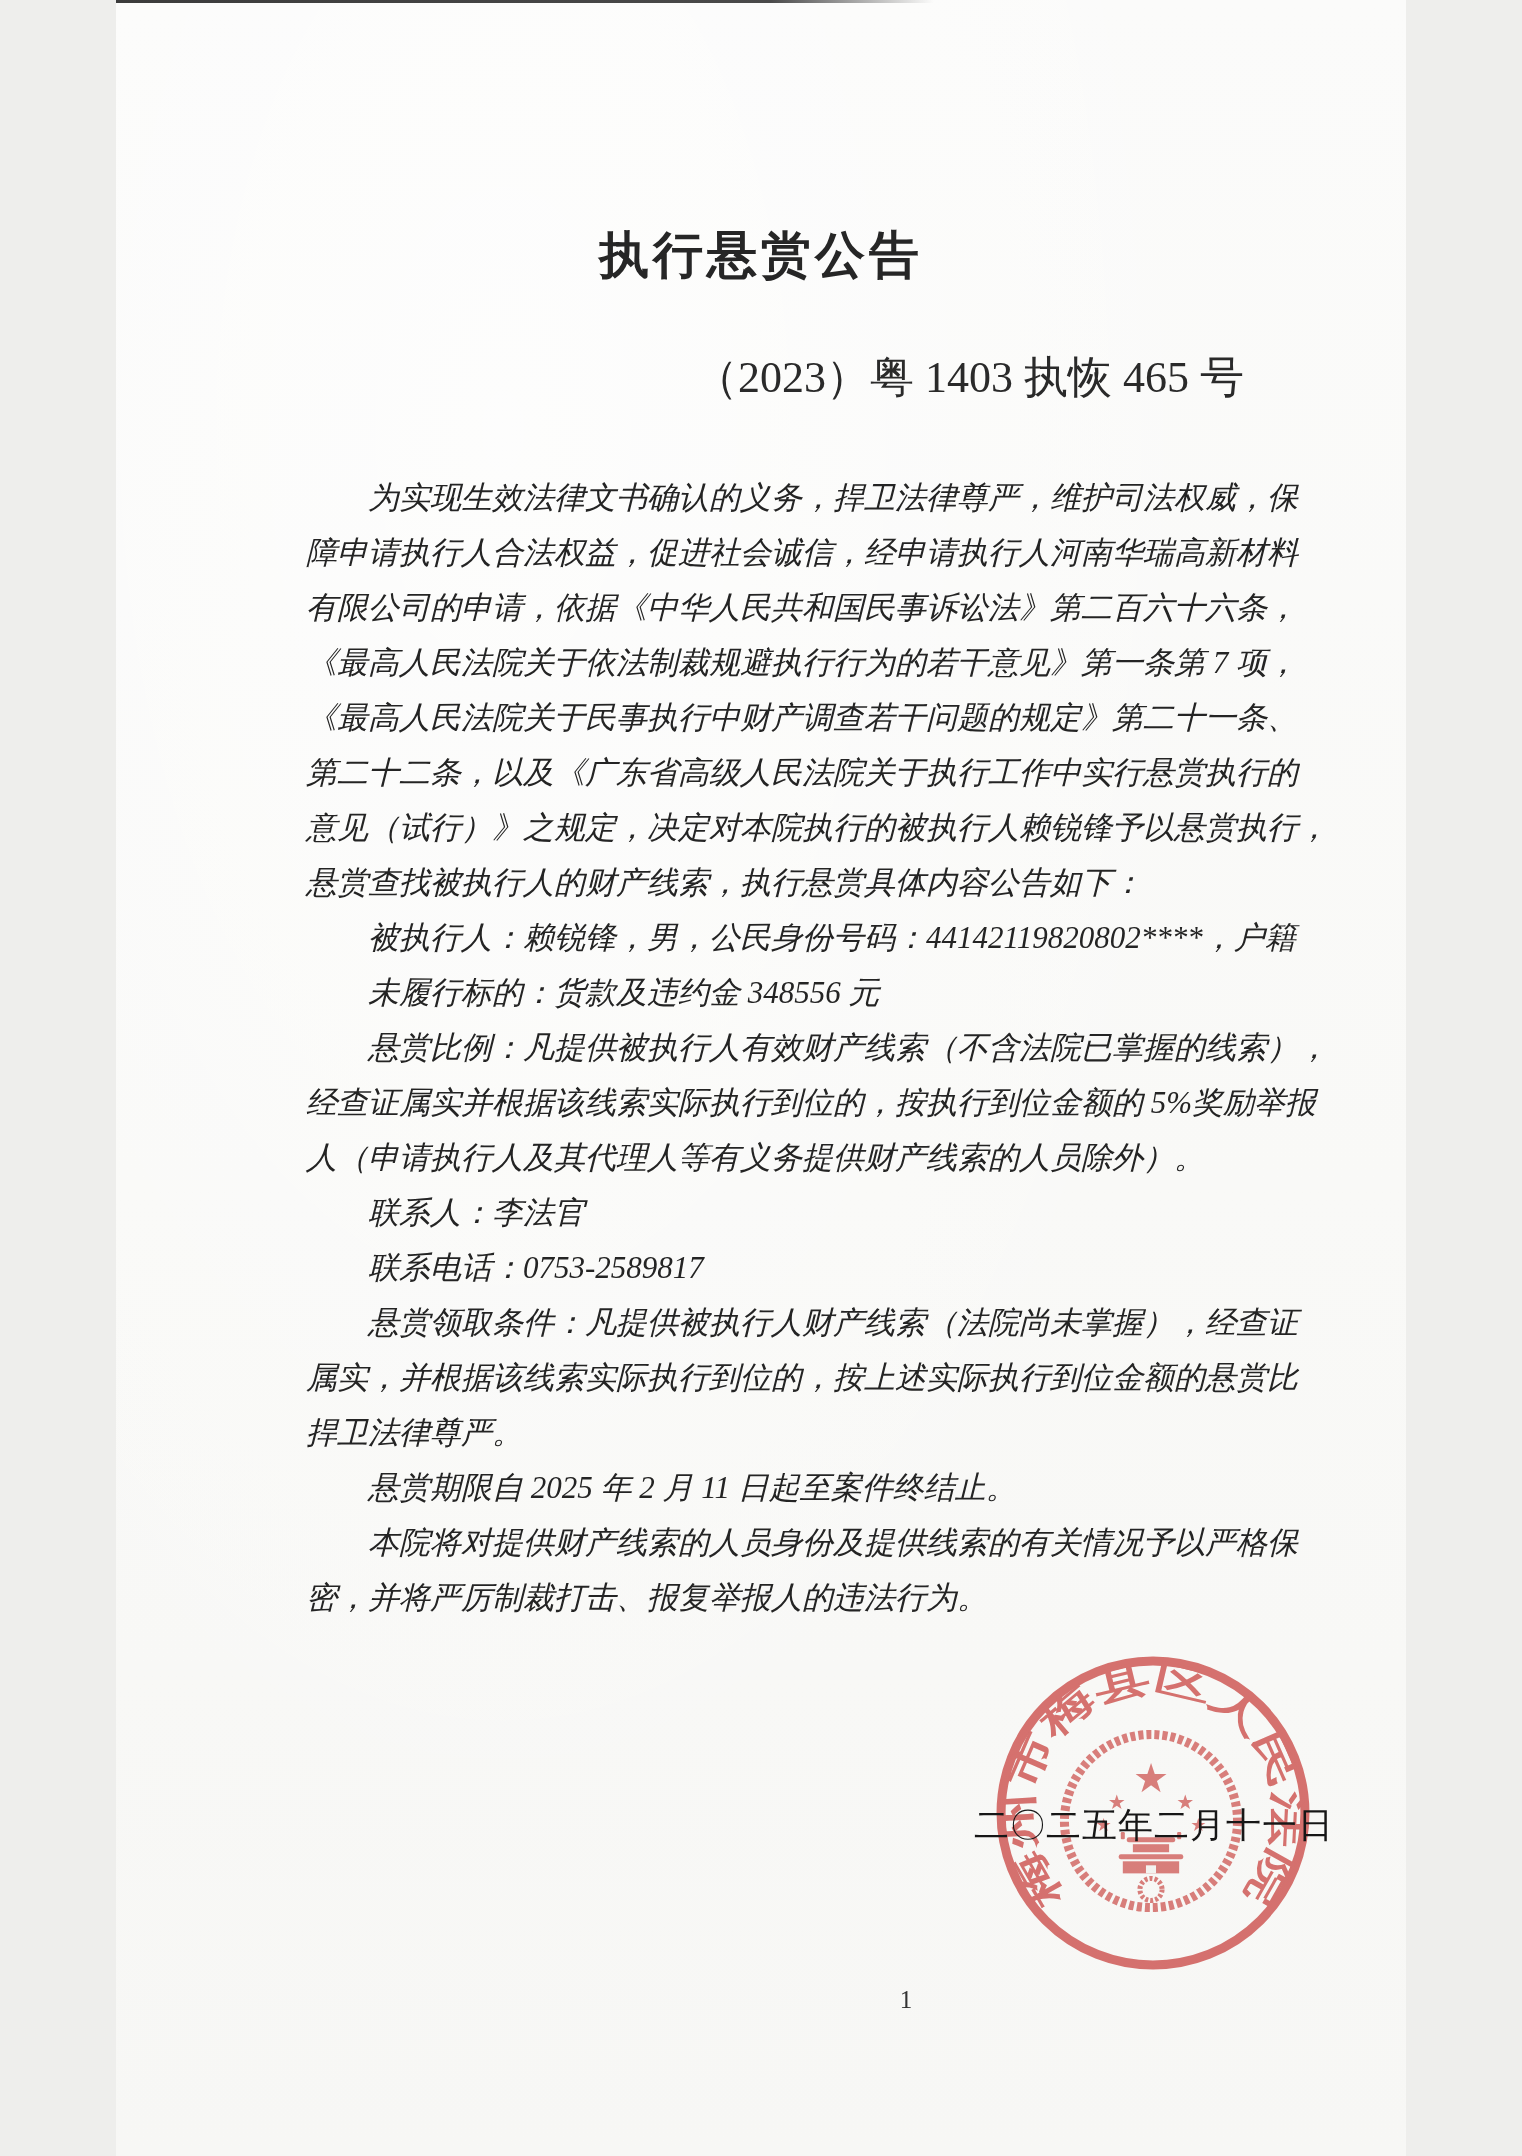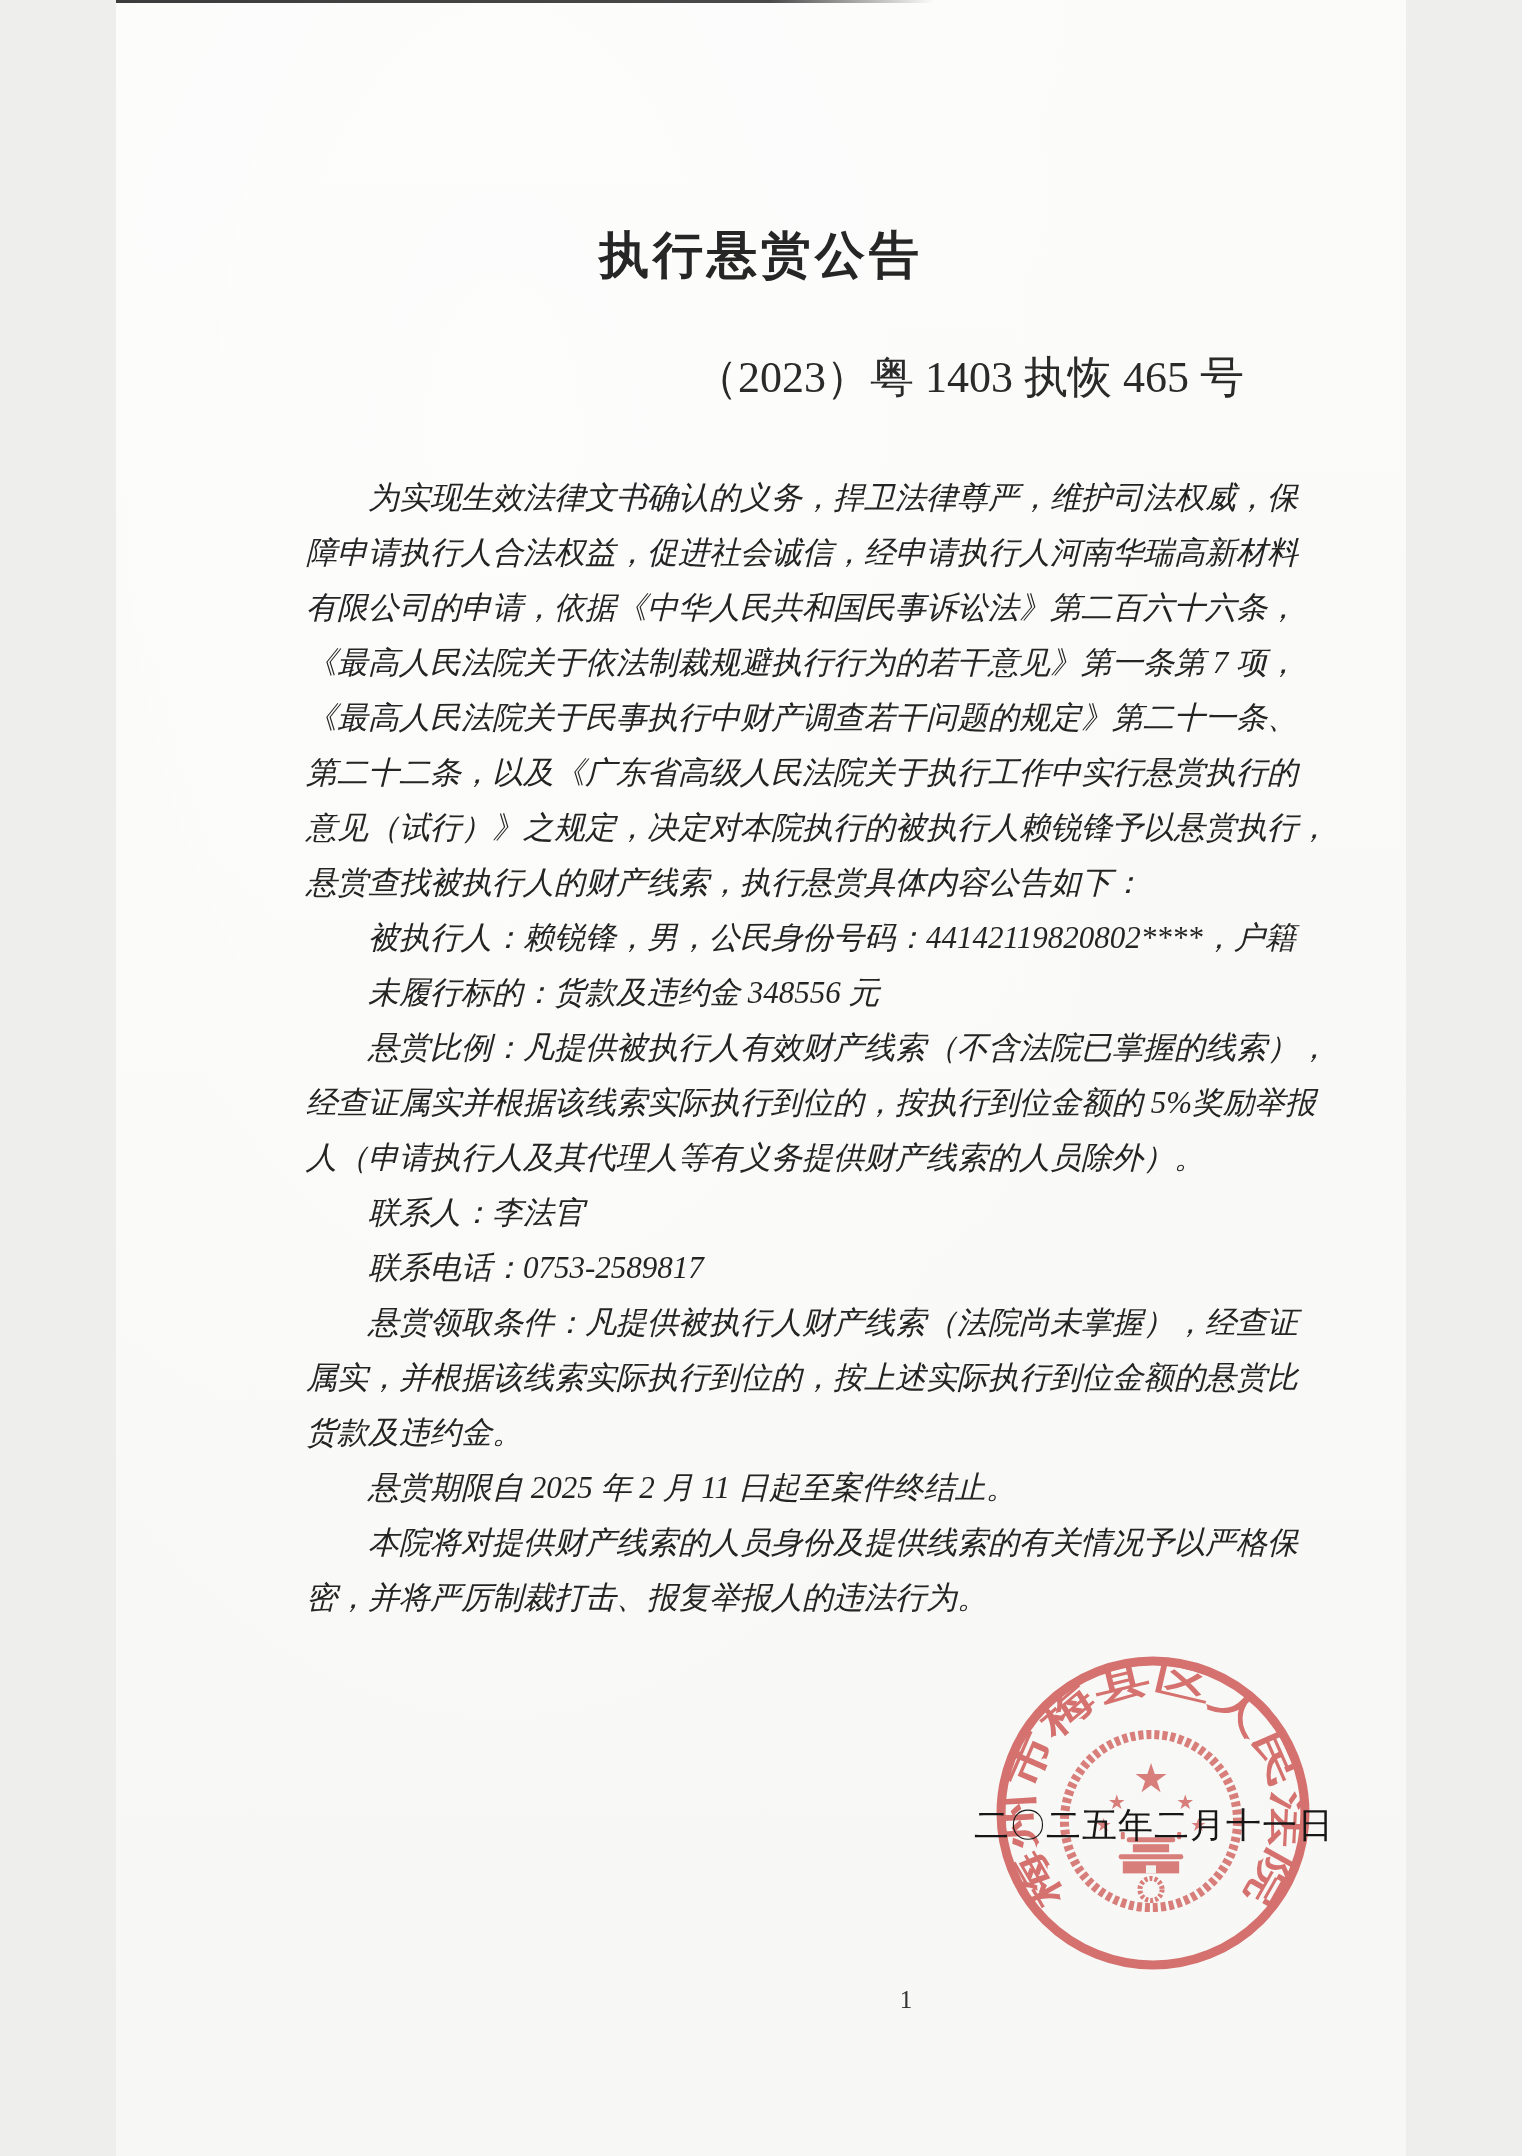--- a/index.html
+++ b/index.html
@@ -114,21 +114,21 @@
       <div class="line">悬赏查找被执行人的财产线索，执行悬赏具体内容公告如下：</div>
       <div class="line">　　被执行人：赖锐锋，男，公民身份号码：44142119820802****，户籍</div>
       <div class="line">　　未履行标的：货款及违约金 348556 元</div>
       <div class="line">　　悬赏比例：凡提供被执行人有效财产线索（不含法院已掌握的线索），</div>
       <div class="line">经查证属实并根据该线索实际执行到位的，按执行到位金额的 5%奖励举报</div>
       <div class="line">人（申请执行人及其代理人等有义务提供财产线索的人员除外）。</div>
       <div class="line">　　联系人：李法官</div>
       <div class="line">　　联系电话：0753-2589817</div>
       <div class="line">　　悬赏领取条件：凡提供被执行人财产线索（法院尚未掌握），经查证</div>
       <div class="line">属实，并根据该线索实际执行到位的，按上述实际执行到位金额的悬赏比</div>
-      <div class="line">货款及违约金。</div>
+      <div class="line">捍卫法律尊严。</div>
       <div class="line">　　悬赏期限自 2025 年 2 月 11 日起至案件终结止。</div>
       <div class="line">　　本院将对提供财产线索的人员身份及提供线索的有关情况予以严格保</div>
       <div class="line">密，并将严厉制裁打击、报复举报人的违法行为。</div>
     </div>
 
   <svg class="court-seal" viewBox="0 0 320 320" xmlns="http://www.w3.org/2000/svg">
     <defs>
       <path id="sealArc" d="M 72.3 241.8 A 120 120 0 1 1 247.7 241.8" fill="none"></path>
     </defs>
 

